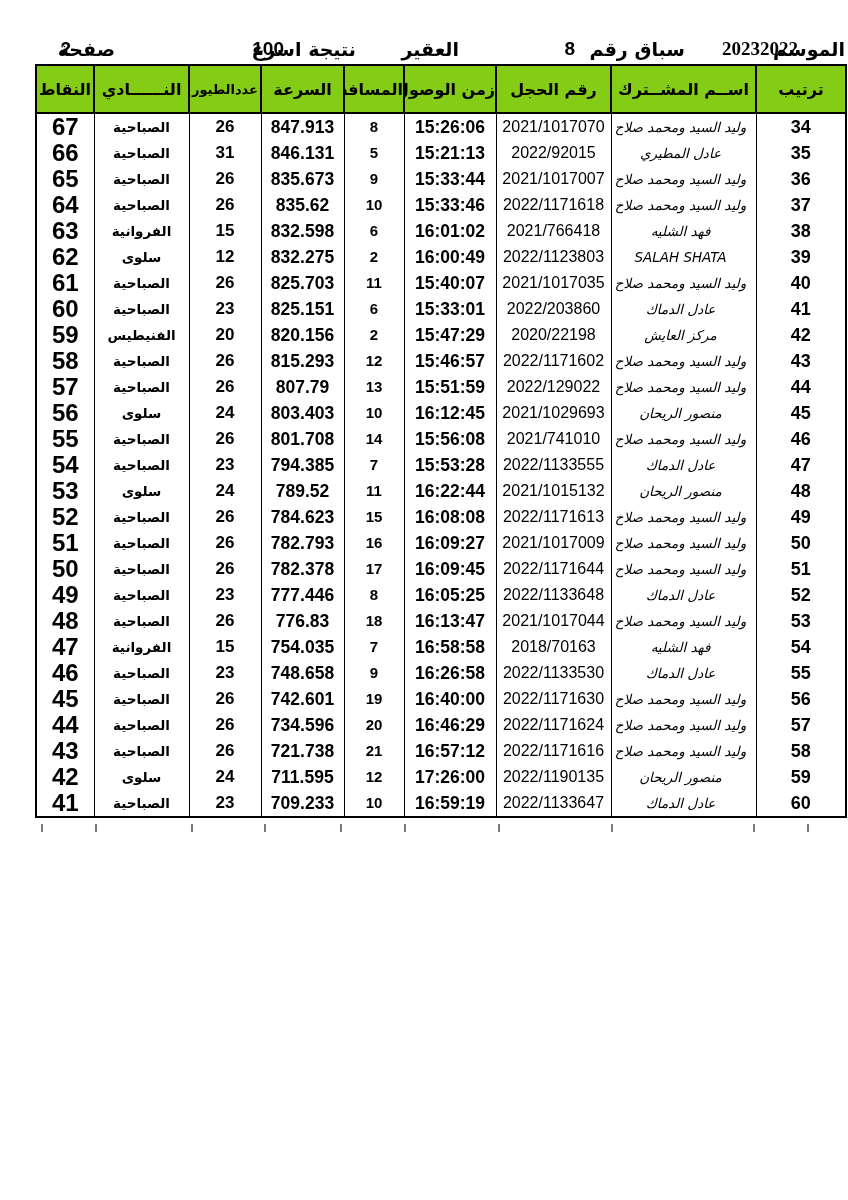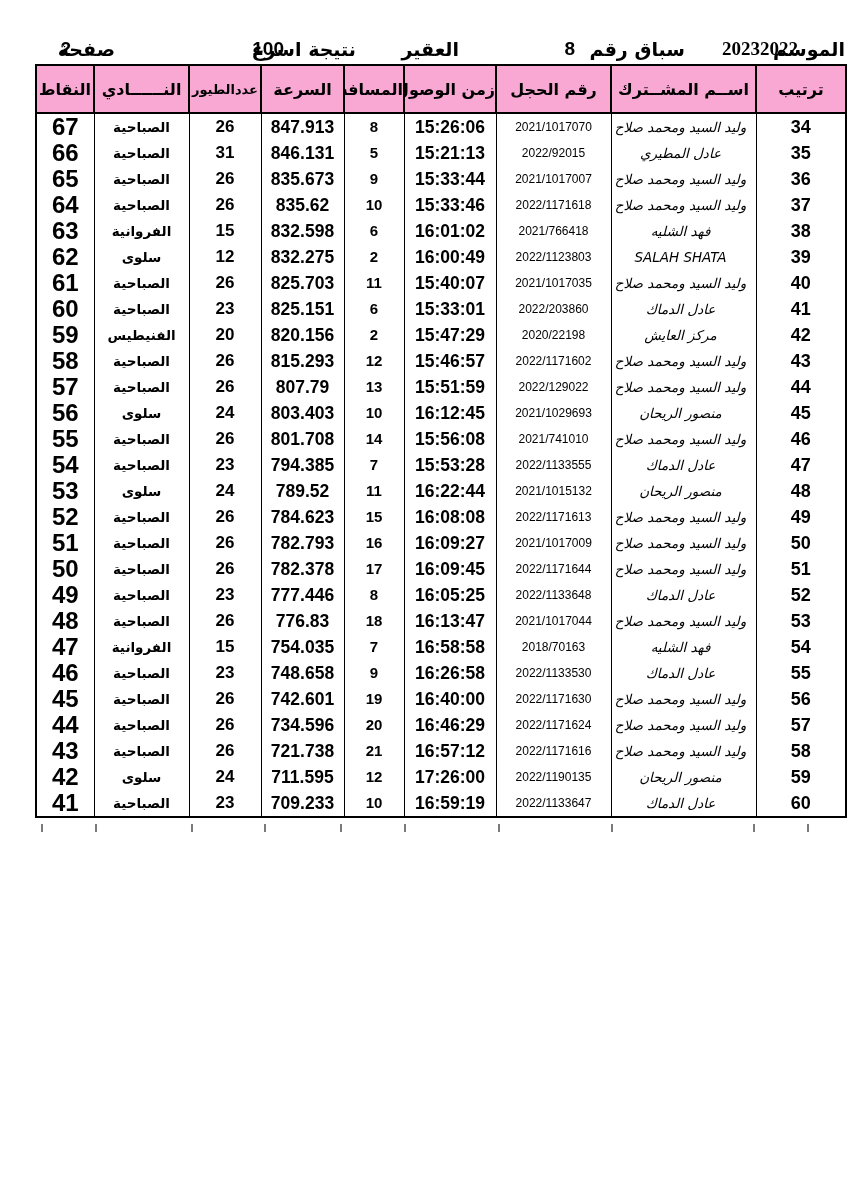--- a/index.html
+++ b/index.html
@@ -29,33 +29,33 @@
   .h-page-label   {right:733px;}
   .h-page-number  {right:777px;font-family:"Liberation Sans",sans-serif;}
 
   
   .table-wrap{position:absolute;top:64px;left:37px;width:810px;}
   table.results{
     width:810px;table-layout:fixed;border-collapse:collapse;
     border:2px solid #000;
   }
   th{
-    height:46px;background:#f9a8d4;border:2px solid #000;
+    height:46px;background:#84cc16;border:2px solid #000;
     font-weight:bold;font-size:16px;padding:0;text-align:center;
     vertical-align:middle;overflow:hidden;white-space:nowrap;
   }
   th.th-small{font-size:13px;}
   td{
     height:26px;padding:0;text-align:center;vertical-align:middle;
     border:0 solid #000;border-left-width:1.5px;border-right-width:1.5px;
     overflow:hidden;white-space:nowrap;line-height:26px;
   }
   .c-rank  {font-weight:bold;font-size:18px;font-family:"Liberation Sans",sans-serif;}
   .c-name  {padding-right:9px;padding-left:3px;font-size:13.5px;font-style:italic;}
-  .c-ring  {font-size:12px;font-family:"Liberation Sans",sans-serif;}
+  .c-ring  {font-size:16px;font-family:"Liberation Sans",sans-serif;}
   .c-time  {font-weight:bold;font-size:17.5px;font-family:"Liberation Sans",sans-serif;}
   .c-dist  {font-weight:bold;font-size:15px;font-family:"Liberation Sans",sans-serif;}
   .c-speed {font-weight:bold;font-size:17.5px;font-family:"Liberation Sans",sans-serif;}
   .c-birds {font-weight:bold;font-size:17px;font-family:"Liberation Sans",sans-serif;}
   .c-club  {font-weight:bold;font-size:13.5px;}
   .c-points{font-weight:bold;font-size:24px;font-family:"Liberation Sans",sans-serif;}
 
   
   .tick{position:absolute;top:824px;width:2px;height:8px;background:#7a7a7a;}
 </style>

